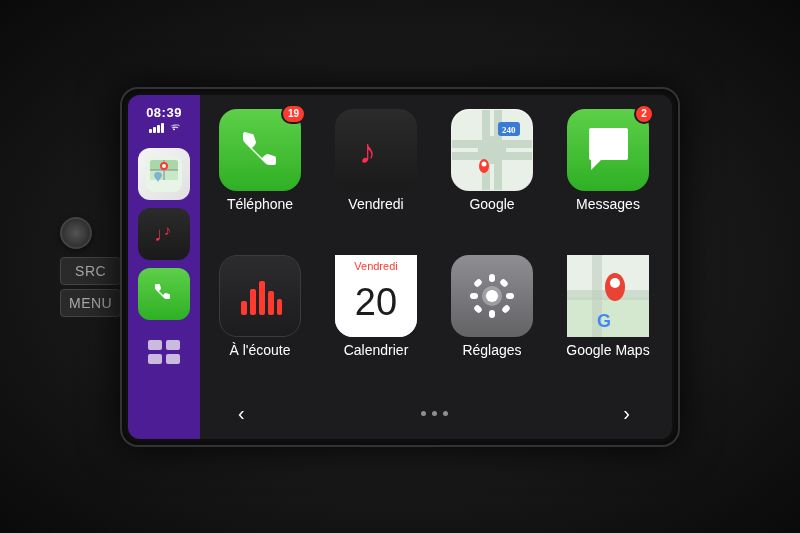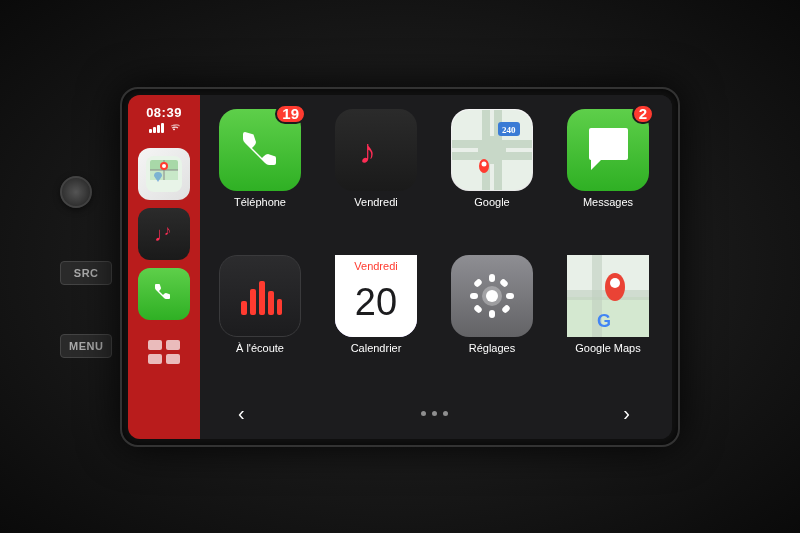--- a/index.html
+++ b/index.html
@@ -40,21 +40,21 @@
       height: 100%;
       background: #1c1c1e;
       border-radius: 12px;
       display: flex;
       overflow: hidden;
     }
 
     
     .sidebar {
       width: 72px;
-      background: #b91c1c;
+      background: #4c1d95;
       display: flex;
       flex-direction: column;
       align-items: center;
       padding: 10px 6px;
       gap: 4px;
       flex-shrink: 0;
     }
 
     .status-bar {
       width: 100%;
@@ -154,32 +154,32 @@
       border-radius: 18px;
       display: flex;
       align-items: center;
       justify-content: center;
       position: relative;
       flex-shrink: 0;
     }
 
     .app-label {
       color: white;
-      font-size: 11px;
+      font-size: 14px;
       text-align: center;
       font-weight: 400;
     }
 
     .badge {
       position: absolute;
       top: -5px;
       right: -5px;
       background: #ff3b30;
       color: white;
-      font-size: 15px;
+      font-size: 10px;
       font-weight: 700;
       border-radius: 10px;
       min-width: 20px;
       height: 20px;
       display: flex;
       align-items: center;
       justify-content: center;
       padding: 0 5px;
       border: 2px solid #1c1c1e;
     }
@@ -264,27 +264,26 @@
     .button-group {
       display: flex;
       flex-direction: column;
       gap: 4px;
     }
 
     .hw-button {
       background: #2a2a2a;
       border: 1px solid #444;
       color: #aaa;
-      font-size: 11px;
-      font-weight: 700;
+      font-size: 14px;
+      font-weight: 400;
       padding: 5px 8px;
       border-radius: 4px;
       letter-spacing: 0.5px;
       cursor: pointer;
-      margin-top: 45px;
     }
   </style>
 </head>
 <body>
 
 <div class="car-surround">
 
   <div class="left-panel">
     <div class="knob"></div>
     <div class="button-group">

